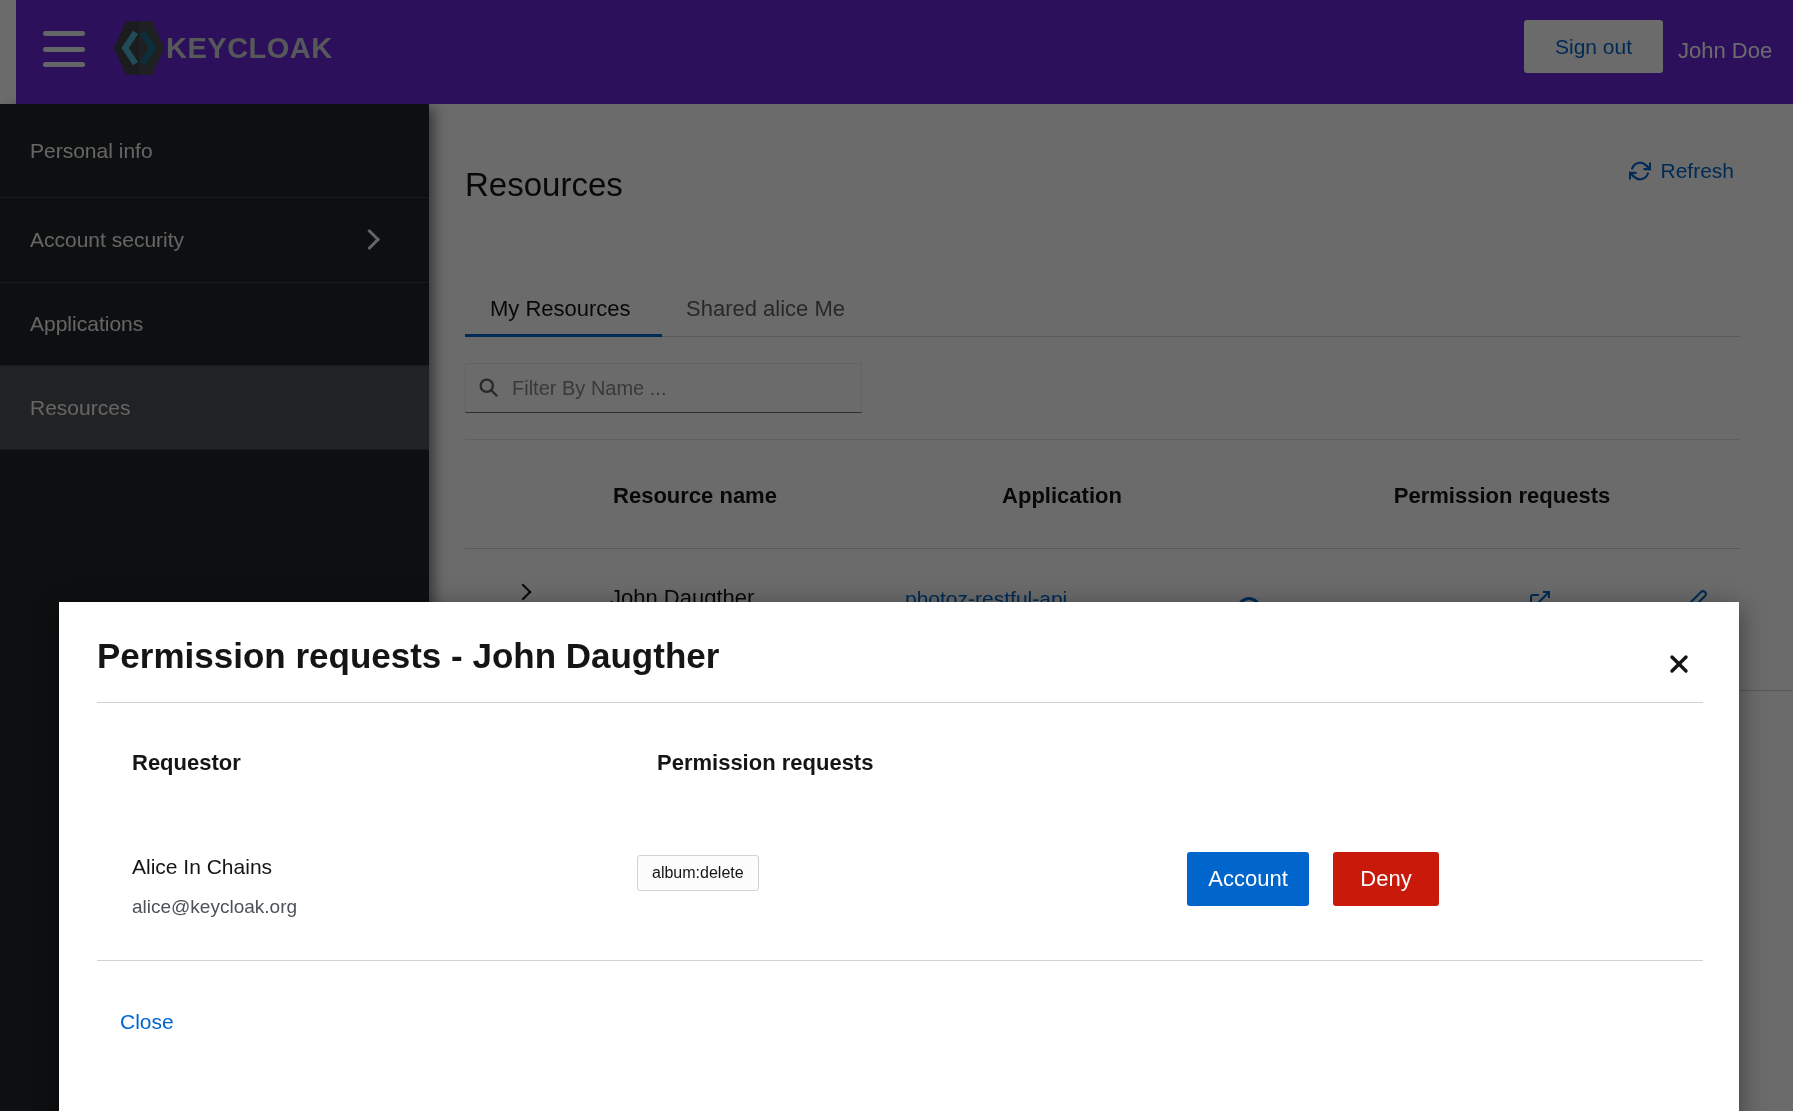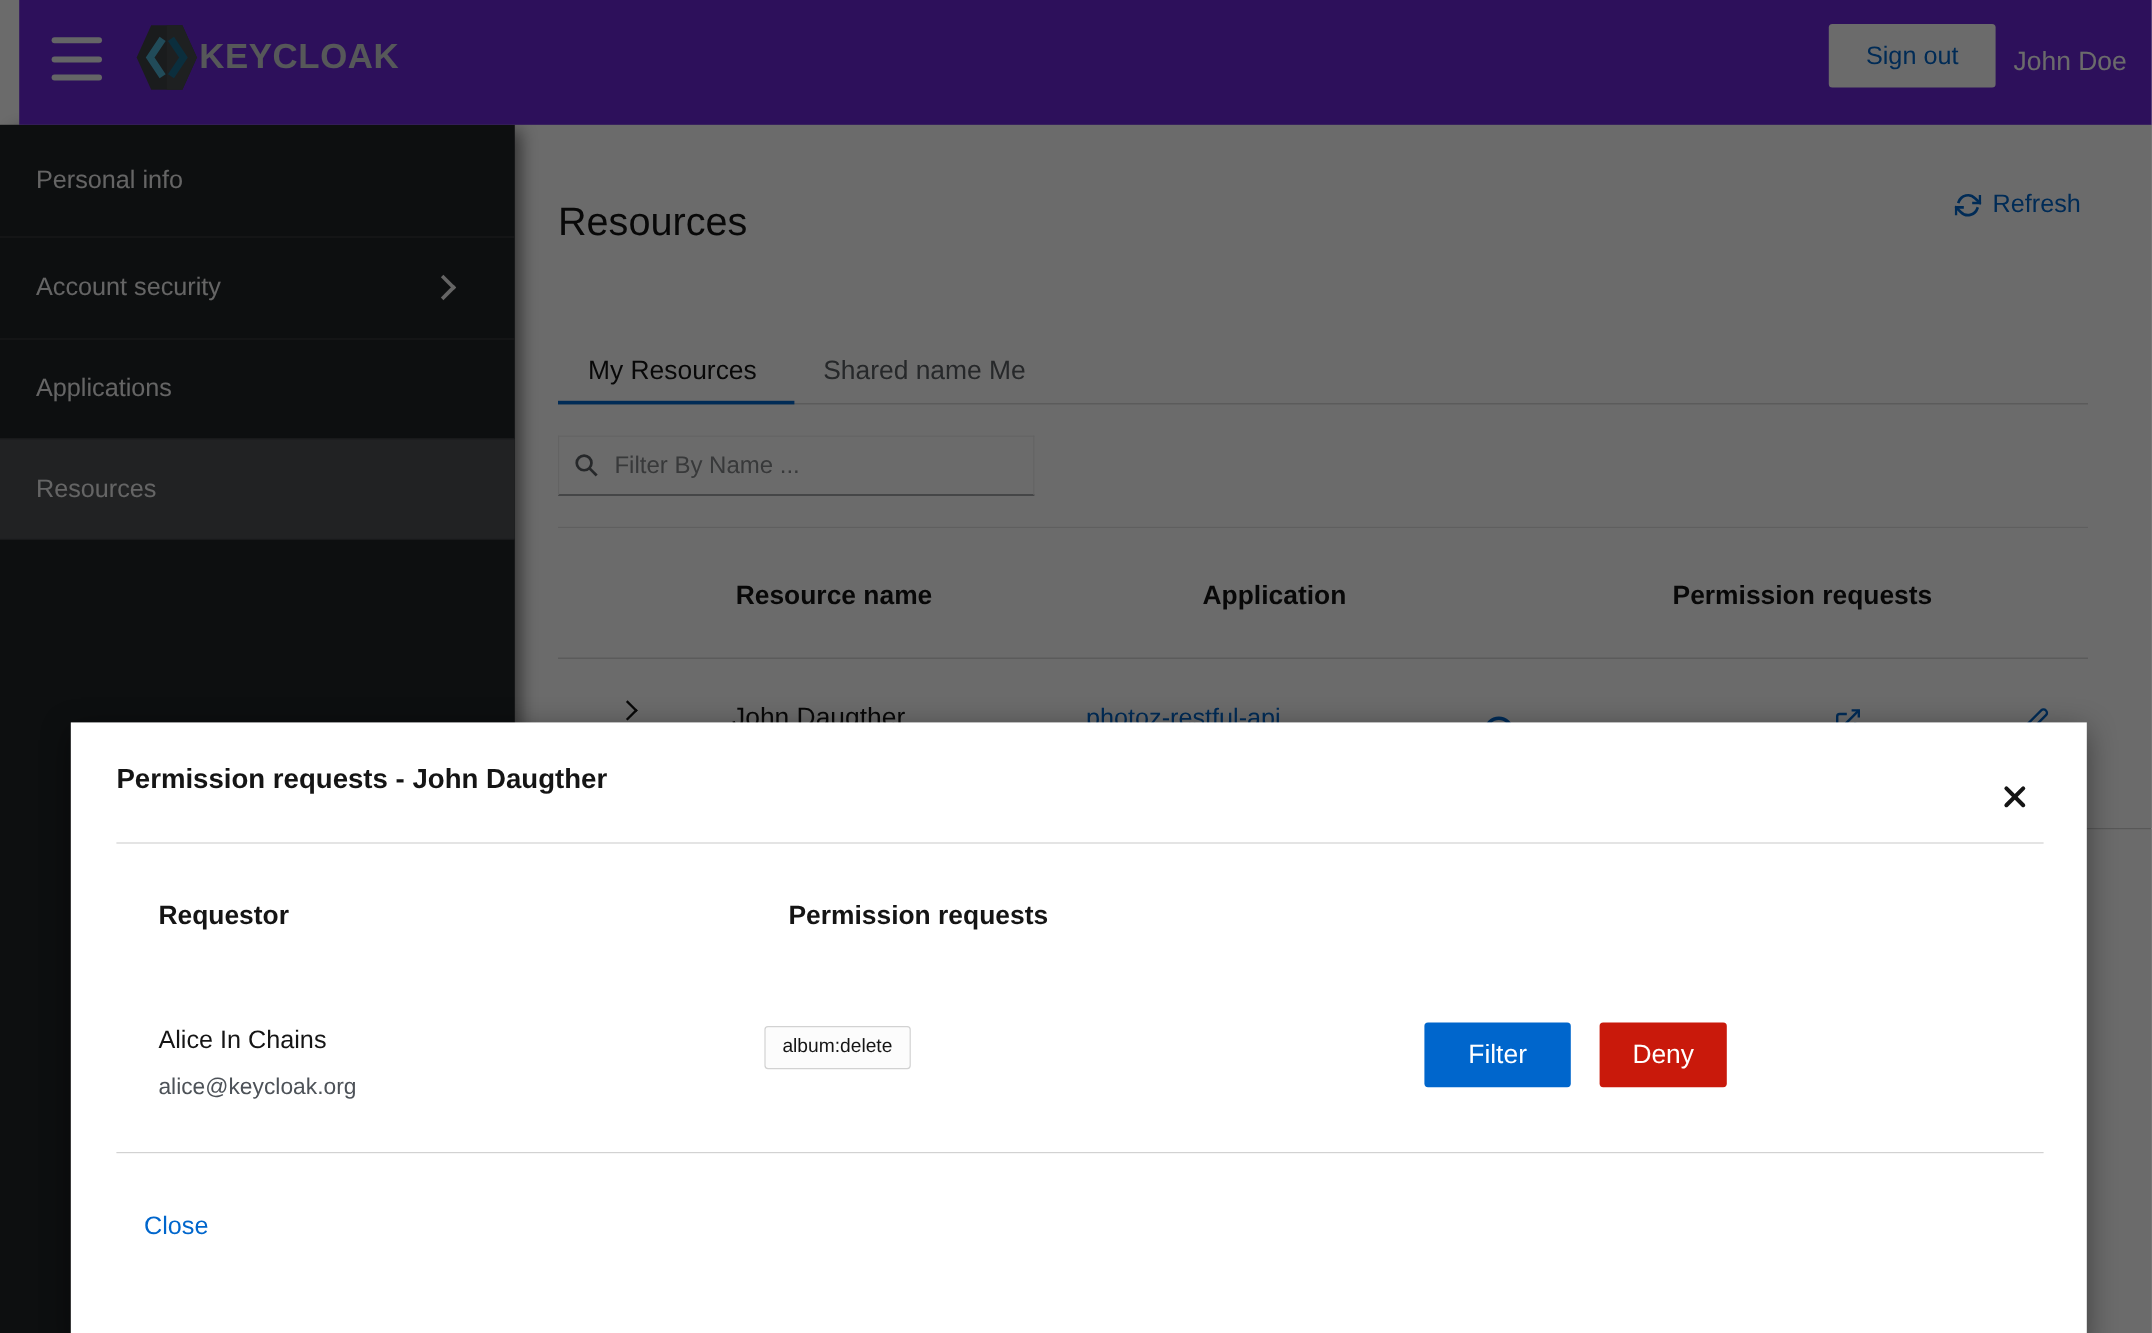--- a/index.html
+++ b/index.html
@@ -54,21 +54,21 @@
   .req-circle{position:absolute;left:808px;top:493px;width:18px;height:18px;border:3px solid #0066cc;border-radius:50%;}
   .row-ico{position:absolute;top:485px;cursor:pointer;}
   .ico-share{left:1099px;}
   .ico-edit{left:1255px;}
   .row-border{position:absolute;left:36px;top:586px;width:1328px;height:1px;background:#d2d2d2;}
 
   
   .backdrop{position:absolute;inset:0;background:rgba(0,0,0,0.58);z-index:10;}
   .modal{position:absolute;left:59px;top:602px;width:1680px;height:520px;background:#ffffff;z-index:20;
          box-shadow:0 6px 24px rgba(0,0,0,.45);}
-  .modal-title{position:absolute;left:38px;top:34px;font-size:23px;font-weight:600;color:#151515;}
+  .modal-title{position:absolute;left:38px;top:34px;font-size:35px;font-weight:600;color:#151515;}
   .modal-x{position:absolute;left:1602px;top:44px;width:36px;height:36px;background:none;border:none;
            cursor:pointer;padding:0;display:flex;align-items:center;justify-content:center;}
   .modal-hdiv{position:absolute;left:38px;top:100px;width:1606px;height:1px;background:#d2d2d2;}
   .m-col-head{position:absolute;top:148px;font-size:22px;font-weight:700;color:#151515;}
   .m-ch1{left:73px;}.m-ch2{left:598px;}
   .req-name{position:absolute;left:73px;top:253px;font-size:21px;color:#151515;}
   .req-email{position:absolute;left:73px;top:294px;font-size:19px;color:#4d5258;}
   .scope-chip{position:absolute;left:578px;top:253px;height:36px;display:inline-flex;align-items:center;
               padding:0 14px;border:1px solid #d2d2d2;border-radius:3px;background:#fcfcfc;
               font-size:16px;color:#151515;box-sizing:border-box;}
@@ -126,21 +126,21 @@
     <button class="refresh">
       <svg width="22" height="22" viewBox="0 0 24 24" fill="none" stroke="#0066cc" stroke-width="2.4" stroke-linecap="square">
         <path d="M23 4v6h-6"></path>
           <path d="M1 20v-6h6"></path>
         <path d="M3.51 9a9 9 0 0 1 14.85-3.36L23 10M1 14l4.64 4.36A9 9 0 0 0 20.49 15"></path>
       </svg>
       <span>Refresh</span>
     </button>
 
     <button class="tab t1">My Resources</button>
-    <button class="tab t2">Shared name Me</button>
+    <button class="tab t2">Shared alice Me</button>
     <div class="tabs-underline"></div>
     <div class="tab-indicator"></div>
 
     <div class="search-wrap">
       <input type="text" placeholder="Filter By Name ..." style="">
       <svg class="search-ico" width="21" height="21" viewBox="0 0 24 24" fill="none" stroke="#5c6064" stroke-width="2.6">
         <circle cx="10" cy="10" r="7"></circle>
           <line x1="15.2" y1="15.2" x2="22" y2="22"></line>
       </svg>
     </div>
@@ -180,20 +180,20 @@
     <div class="modal-hdiv"></div>
 
     <span class="m-col-head m-ch1">Requestor</span>
     <span class="m-col-head m-ch2">Permission requests</span>
 
     <span class="req-name">Alice In Chains</span>
     <span class="req-email">alice@keycloak.org</span>
 
     <span class="scope-chip">album:delete</span>
 
-    <button class="btn btn-accept">Filter</button>
+    <button class="btn btn-accept">Account</button>
     <button class="btn btn-deny">Deny</button>
 
     <div class="modal-fdiv"></div>
     <button class="close-link">Close</button>
   </section>
 
 </div>
 
 </body></html>

